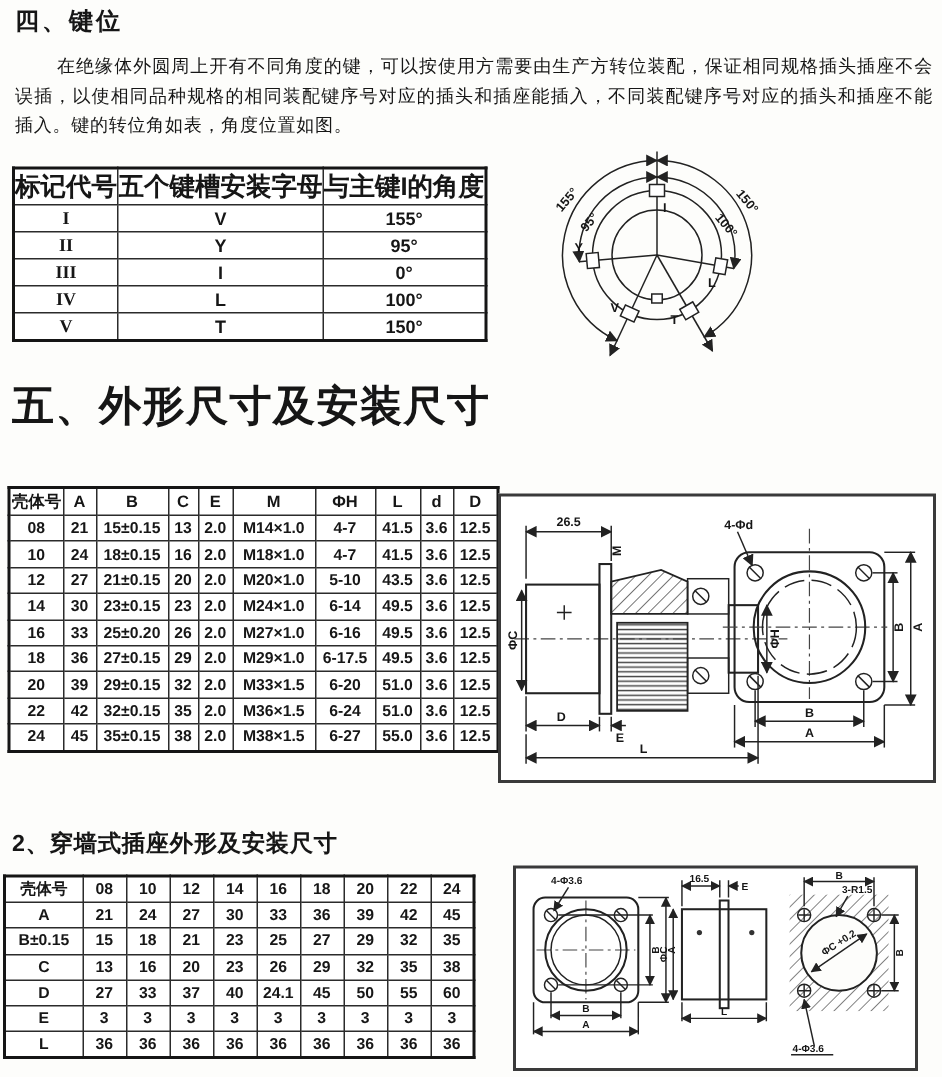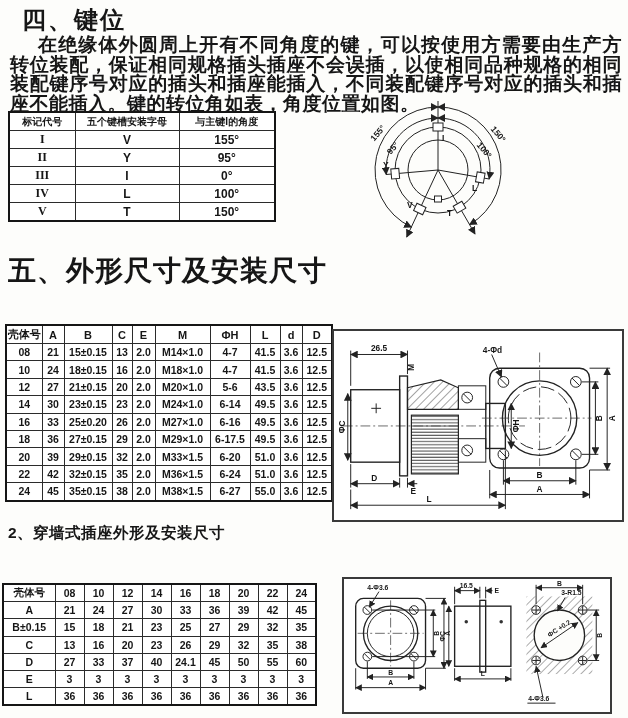--- a/index.html
+++ b/index.html
@@ -1,36 +1,36 @@
 <!DOCTYPE html>
 <html><head>
 <meta charset="utf-8">
 <style>
   html,body{margin:0;padding:0}
   body{width:628px;height:718px;background:#fdfdfb;font-family:"Liberation Sans",sans-serif;color:#161616;position:relative;overflow:hidden}
   .page{position:absolute;inset:0}
   h1,h2,h3,p{margin:0;position:absolute}
-  .sec4-title{left:22px;top:4px;font-size:24px;font-weight:700;letter-spacing:2px}
-  .para{left:10px;top:35px;width:612px;font-size:19px;line-height:19.5px;font-weight:700;text-align:justify;text-indent:28px;letter-spacing:.5px}
+  .sec4-title{left:10px;top:4px;font-size:16px;font-weight:700;letter-spacing:2px}
+  .para{left:10px;top:35px;width:612px;font-size:12px;line-height:19.5px;font-weight:400;text-align:justify;text-indent:28px;letter-spacing:.5px}
   table{position:absolute;border-collapse:collapse;table-layout:fixed;background:#fff}
   th,td{border:1px solid #2b2b2b;text-align:center;vertical-align:middle;padding:0;white-space:nowrap;overflow:hidden}
   .key-table{left:8px;top:111px;border:2px solid #151515;font-size:12px}
-  .key-table th{height:17px;font-size:10px}
+  .key-table th{height:17px;font-size:17px}
   .key-table td{height:17px;font-weight:600}
   .key-table td:first-child{font-family:"Liberation Serif",serif;font-weight:700}
   .t1{left:5px;top:324px;border:2px solid #151515;font-size:10.5px}
   .t1 th{height:17px;font-size:11px}
   .t1 td{height:16.4px;font-weight:600}
   .t1 td:nth-child(6){font-weight:700}
   .t2{left:2px;top:583px;border:2px solid #151515;font-size:10.5px}
   .t2 td{height:16.2px;font-weight:600}
   .sec5-title{left:8px;top:252px;font-size:28px;font-weight:700;letter-spacing:1px}
   .sub{font-size:15.5px;font-weight:700;letter-spacing:.5px}
   .sub1{left:8px;top:293px}
-  .sub2{left:8px;top:523px}
+  .sub2{left:8px;top:552px}
   .diagram{position:absolute}
   .key-diagram{left:358px;top:95px;width:162px;height:144px}
   .framed{border:2px solid #3a3a3a;background:#fff}
   .d1{left:332px;top:329px;width:288px;height:189px}
   .d2{left:342px;top:577px;width:266px;height:133px}
   svg{display:block}
   svg text{font-family:"Liberation Sans",sans-serif;fill:#161616}
   .ln{stroke:#222;stroke-width:1;fill:none}
   .th2{stroke:#222;stroke-width:1.4;fill:none}
   .cl{stroke:#444;stroke-width:.8;fill:none;stroke-dasharray:10 3 2 3}
@@ -197,21 +197,21 @@
           <td>3.6</td>
           <td>12.5</td>
         </tr>
         <tr>
           <td>12</td>
           <td>27</td>
           <td>21±0.15</td>
           <td>20</td>
           <td>2.0</td>
           <td>M20×1.0</td>
-          <td>5-6</td>
+          <td>5-10</td>
           <td>43.5</td>
           <td>3.6</td>
           <td>12.5</td>
         </tr>
         <tr>
           <td>14</td>
           <td>30</td>
           <td>23±0.15</td>
           <td>23</td>
           <td>2.0</td>

